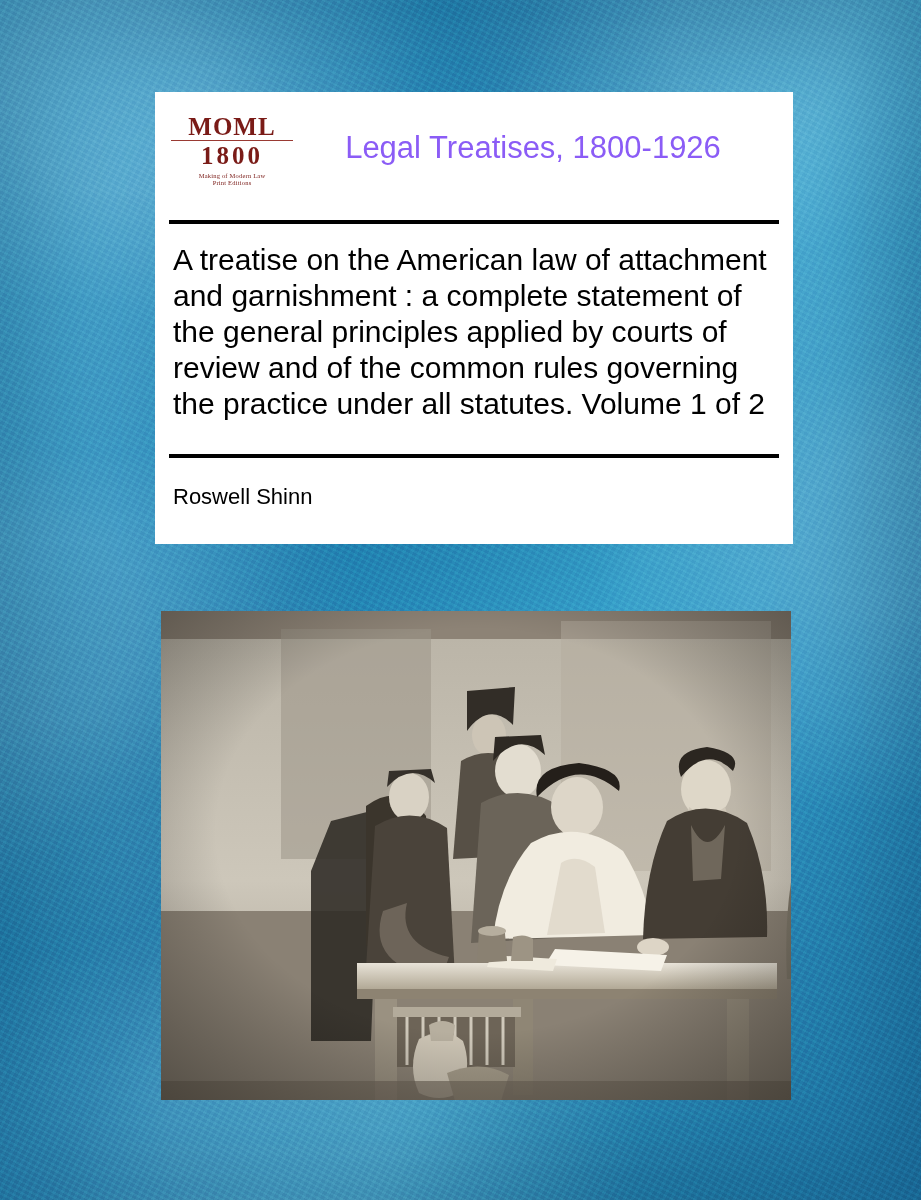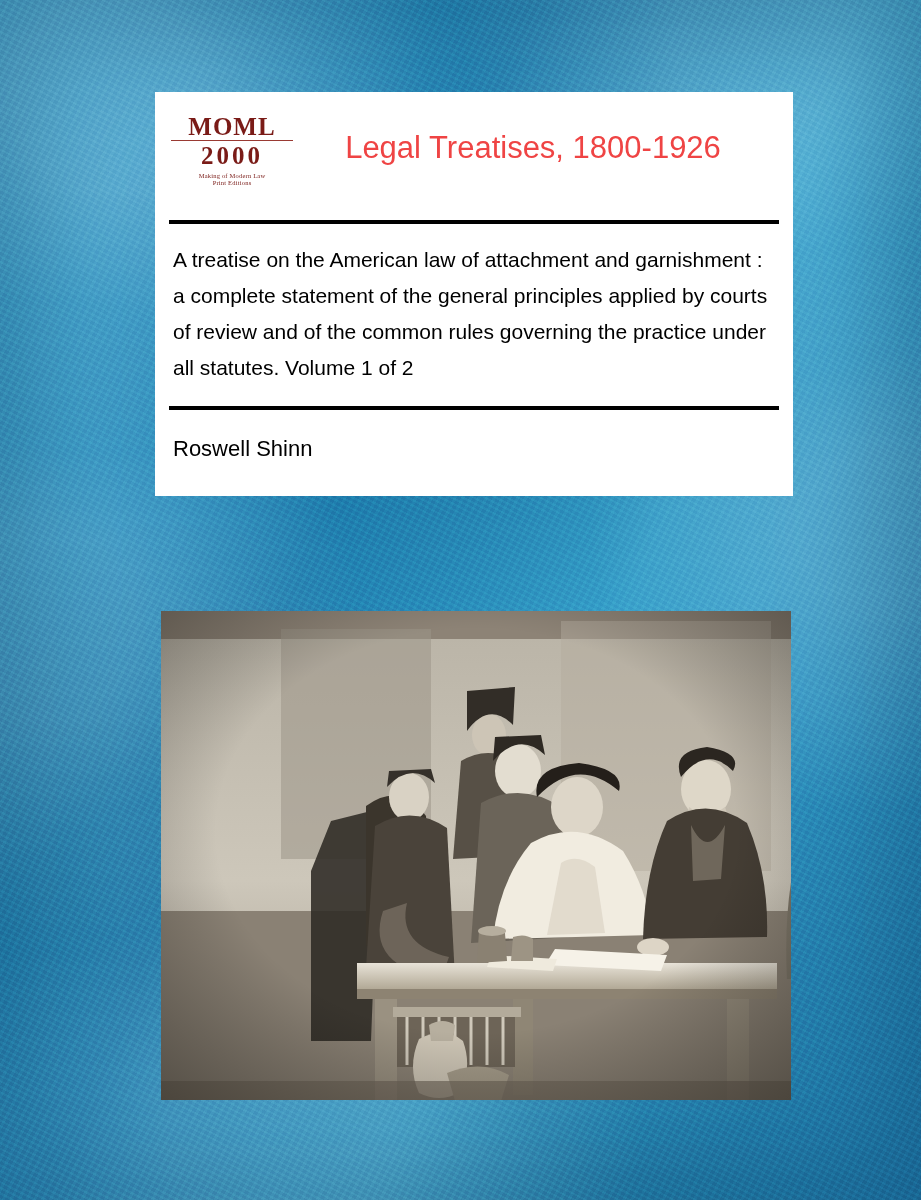--- a/index.html
+++ b/index.html
@@ -105,34 +105,34 @@
     font-family: "Liberation Serif", serif;
     font-size: 6.5px;
     display: block;
     color: #7a1b17;
     letter-spacing: 0.2px;
   }
   .series-title {
     flex: 1 1 auto;
     text-align: center;
     font-size: 31px;
-    color: #ef4444;
+    color: #8b5cf6;
     font-family: "Liberation Sans", sans-serif;
     padding-right: 6px;
   }
   .rule {
     height: 4px;
     background: #000;
     margin: 0 14px;
   }
   .book-title {
-    font-size: 21px;
+    font-size: 30px;
     line-height: 36px;
     color: #000;
-    padding: 18px 16px 20px 18px;
+    padding: 18px 16px 32px 18px;
     font-family: "Liberation Sans", sans-serif;
   }
   .author {
     font-size: 22px;
     color: #000;
     padding: 26px 33px 34px 18px;
     font-family: "Liberation Sans", sans-serif;
   }
 
   
@@ -151,21 +151,21 @@
 </head>
 <body>
 
 <div class="cover">
 
   <div class="title-panel">
 
     <div class="brand-row">
       <div class="moml-logo">
         <span class="m1">MOML</span>
-        <span class="m2">2000</span>
+        <span class="m2">1800</span>
         <span class="m3">Making of Modern Law</span>
         <span class="m4">Print Editions</span>
       </div>
       <div class="series-title">Legal Treatises, 1800-1926</div>
     </div>
 
     <div class="rule"></div>
 
     <div class="book-title">A treatise on the American law of attachment and garnishment : a complete statement of the general principles applied by courts of review and of the common rules governing the practice under all statutes. Volume 1 of 2</div>
 

